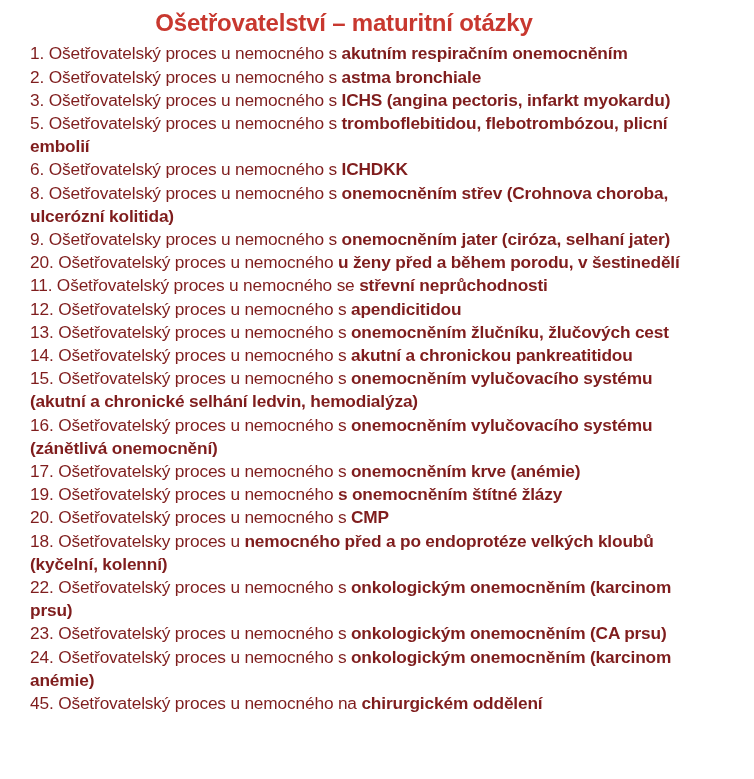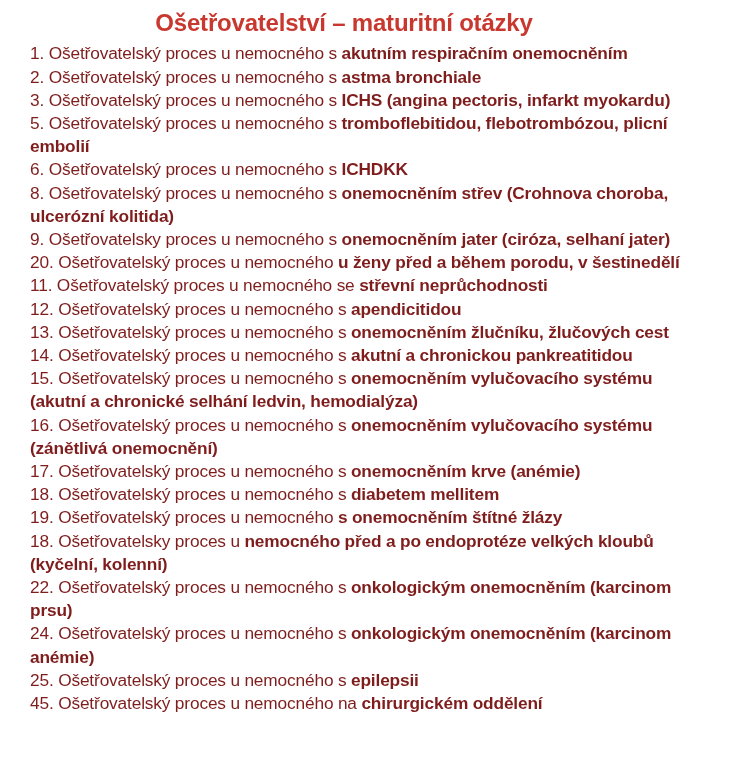--- a/index.html
+++ b/index.html
@@ -73,22 +73,22 @@
       <li class="qitem"><span class="qnum">8.</span><span class="qlead"> Ošetřovatelský proces u nemocného s </span><span class="qbold">onemocněním střev (Crohnova choroba, ulcerózní kolitida)</span></li>
       <li class="qitem"><span class="qnum">9.</span><span class="qlead"> Ošetřovatelsky proces u nemocného s </span><span class="qbold">onemocněním jater (ciróza, selhaní jater)</span></li>
       <li class="qitem"><span class="qnum">20.</span><span class="qlead"> Ošetřovatelský proces u nemocného </span><span class="qbold">u ženy před a během porodu, v šestinedělí</span></li>
       <li class="qitem"><span class="qnum">11.</span><span class="qlead"> Ošetřovatelský proces u nemocného se </span><span class="qbold">střevní neprůchodnosti</span></li>
       <li class="qitem"><span class="qnum">12.</span><span class="qlead"> Ošetřovatelský proces u nemocného s </span><span class="qbold">apendicitidou</span></li>
       <li class="qitem"><span class="qnum">13.</span><span class="qlead"> Ošetřovatelský proces u nemocného s </span><span class="qbold">onemocněním žlučníku, žlučových cest</span></li>
       <li class="qitem"><span class="qnum">14.</span><span class="qlead"> Ošetřovatelský proces u nemocného s </span><span class="qbold">akutní a chronickou pankreatitidou</span></li>
       <li class="qitem"><span class="qnum">15.</span><span class="qlead"> Ošetřovatelský proces u nemocného s </span><span class="qbold">onemocněním vylučovacího systému (akutní a chronické selhání ledvin, hemodialýza)</span></li>
       <li class="qitem"><span class="qnum">16.</span><span class="qlead"> Ošetřovatelský proces u nemocného s </span><span class="qbold">onemocněním vylučovacího systému (zánětlivá onemocnění)</span></li>
       <li class="qitem"><span class="qnum">17.</span><span class="qlead"> Ošetřovatelský proces u nemocného s </span><span class="qbold">onemocněním krve (anémie)</span></li>
-      <li class="qitem"><span class="qnum">18.</span><span class="qlead"> Ošetřovatelský proces u nemocného s </span><span class="qbold">diabetem mellitem</span></li>
       <li class="qitem"><span class="qnum">19.</span><span class="qlead"> Ošetřovatelský proces u nemocného </span><span class="qbold">s onemocněním štítné žlázy</span></li>
+      <li class="qitem"><span class="qnum">20.</span><span class="qlead"> Ošetřovatelský proces u nemocného s </span><span class="qbold">CMP</span></li>
       <li class="qitem"><span class="qnum">18.</span><span class="qlead"> Ošetřovatelsky proces u </span><span class="qbold">nemocného před a po endoprotéze velkých kloubů (kyčelní, kolenní)</span></li>
       <li class="qitem"><span class="qnum">22.</span><span class="qlead"> Ošetřovatelský proces u nemocného s </span><span class="qbold">onkologickým onemocněním (karcinom prsu)</span></li>
+      <li class="qitem"><span class="qnum">23.</span><span class="qlead"> Ošetřovatelský proces u nemocného s </span><span class="qbold">onkologickým onemocněním (CA prsu)</span></li>
       <li class="qitem"><span class="qnum">24.</span><span class="qlead"> Ošetřovatelský proces u nemocného s </span><span class="qbold">onkologickým onemocněním (karcinom anémie)</span></li>
-      <li class="qitem"><span class="qnum">25.</span><span class="qlead"> Ošetřovatelský proces u nemocného s </span><span class="qbold">epilepsii</span></li>
       <li class="qitem"><span class="qnum">45.</span><span class="qlead"> Ošetřovatelský proces u nemocného na </span><span class="qbold">chirurgickém oddělení</span></li>
     </ol>
 
 </div>
 
 </body></html>

